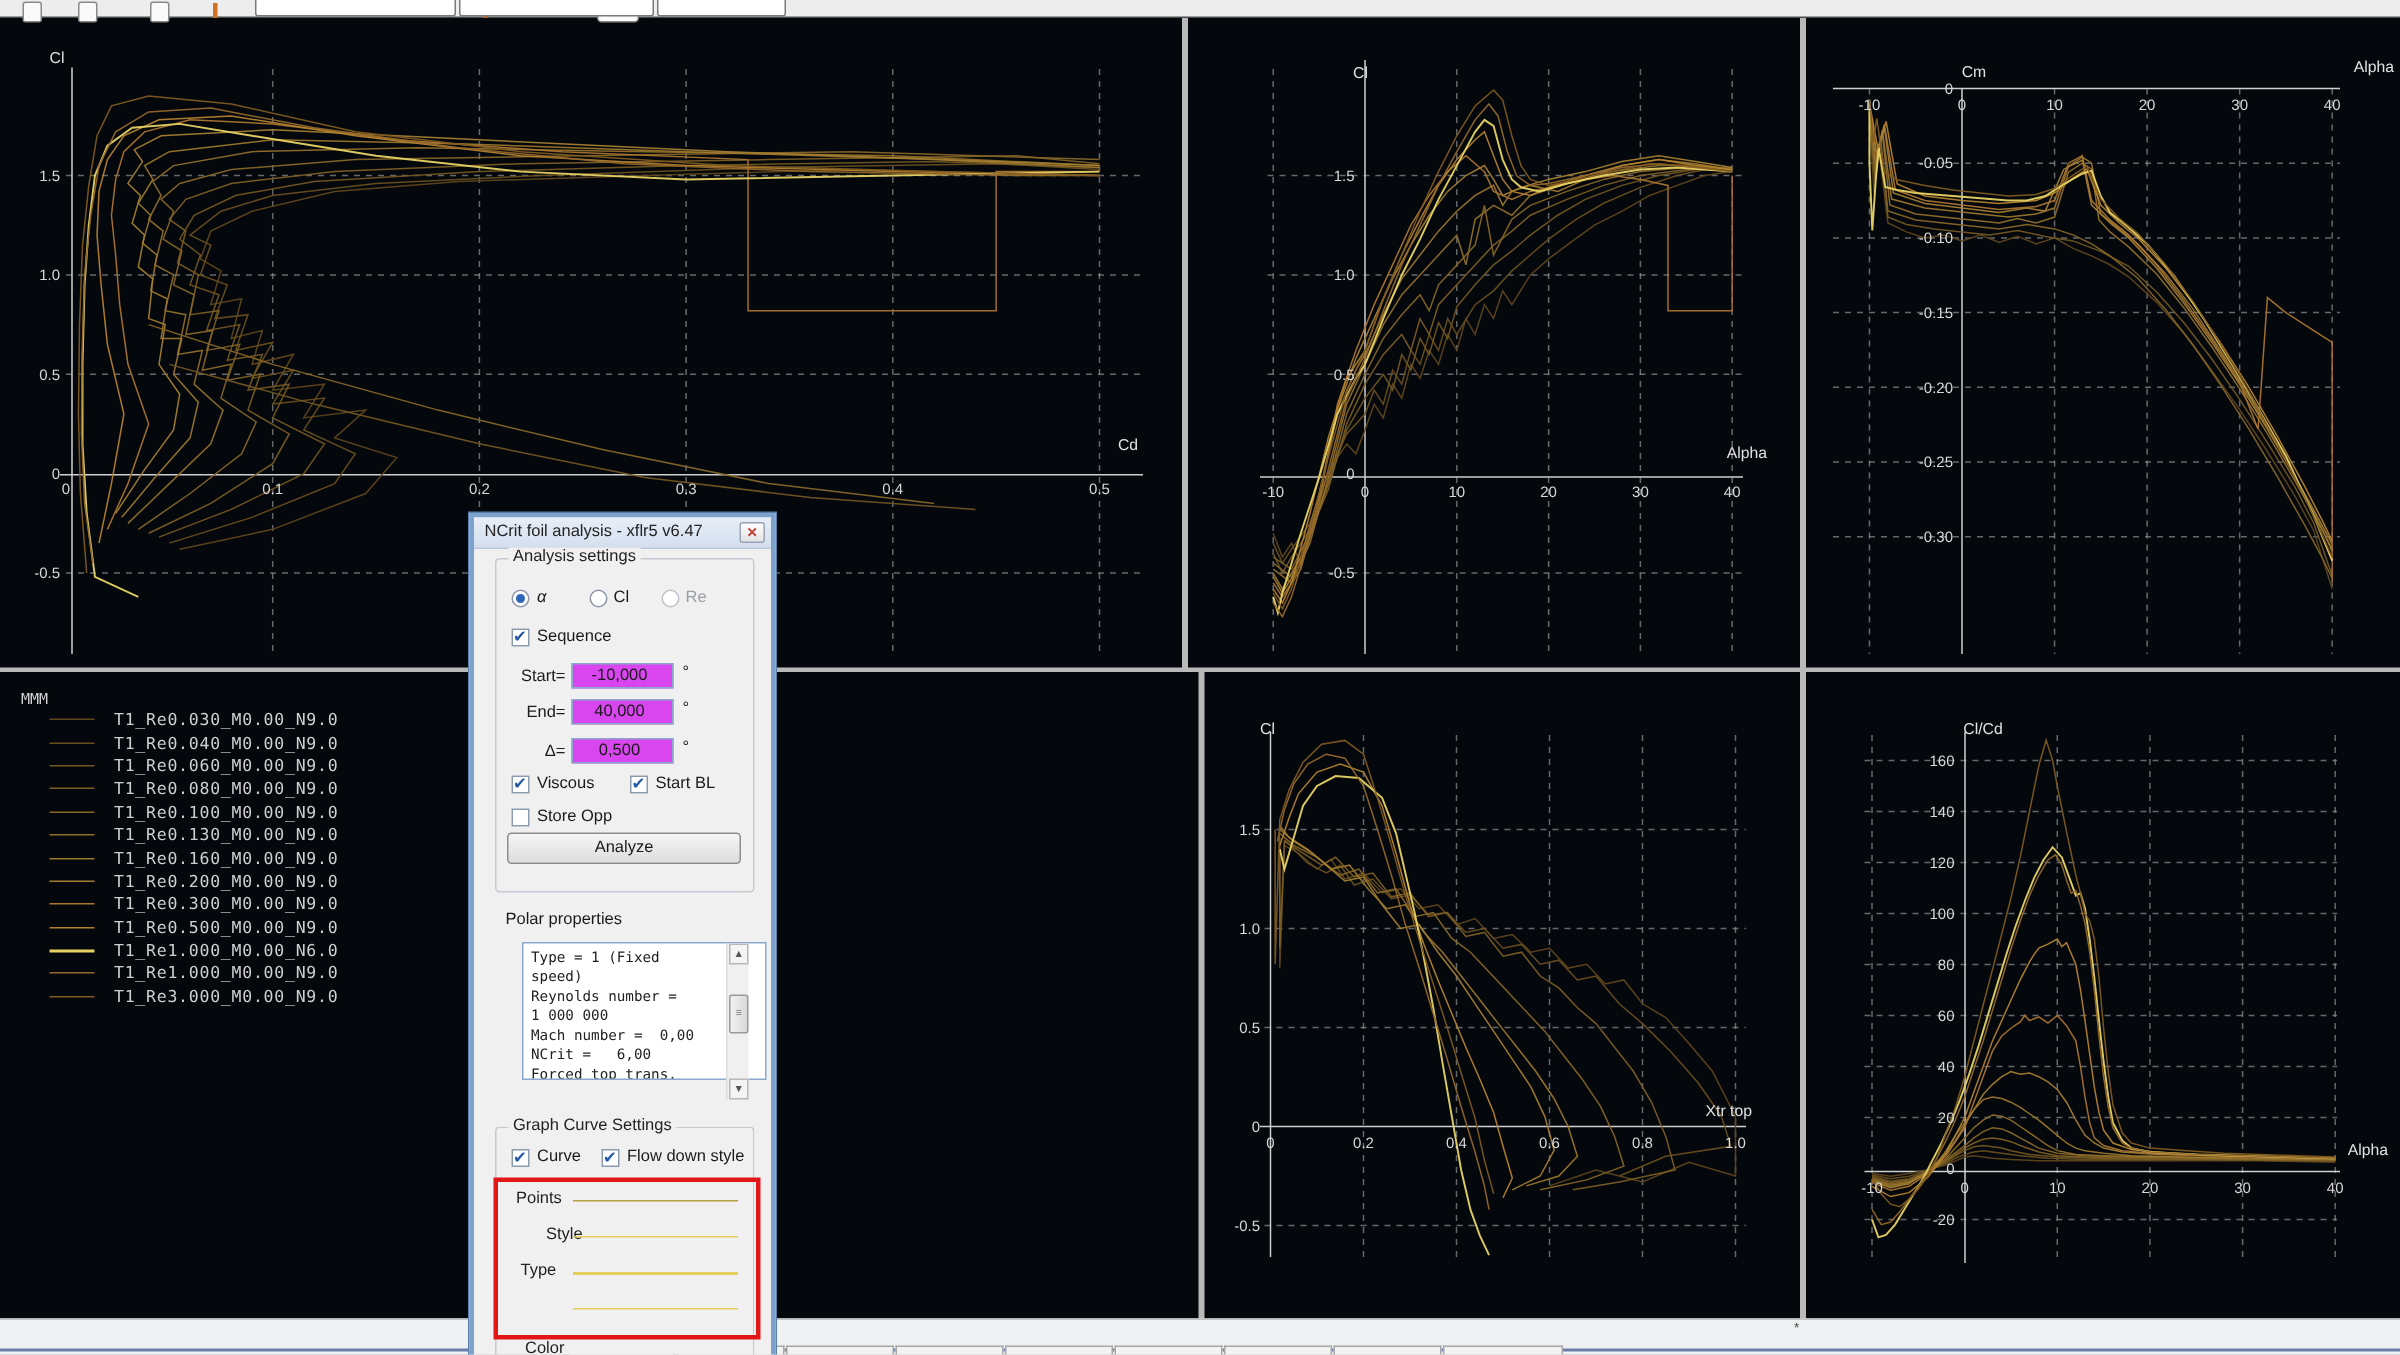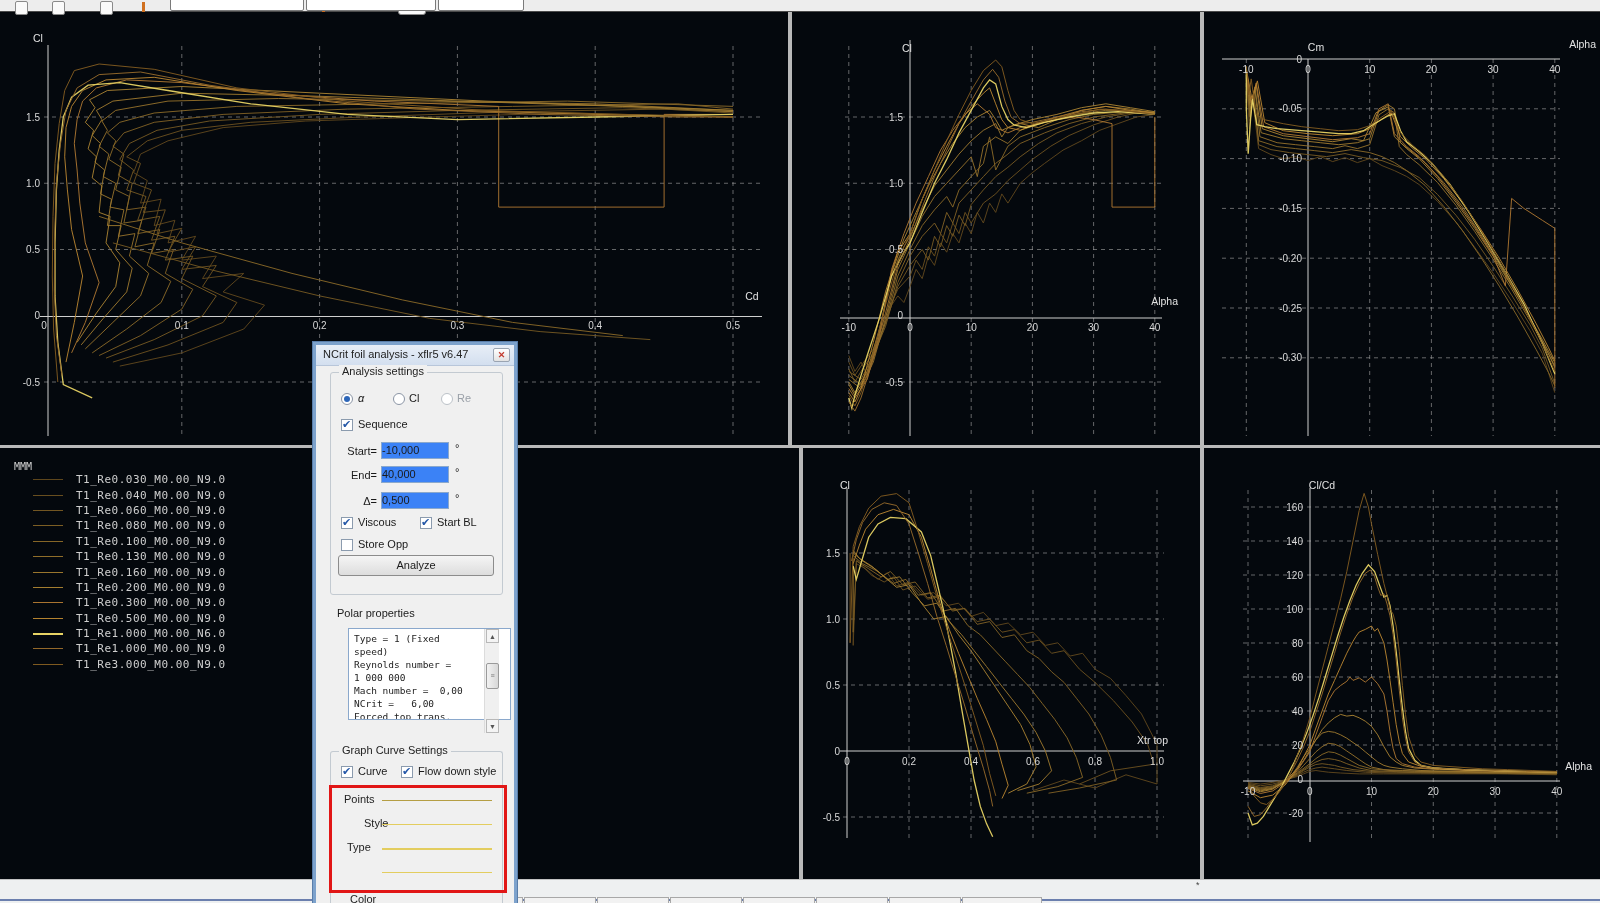--- a/index.html
+++ b/index.html
@@ -35,22 +35,22 @@
     border:1px solid #9aa4b2;border-radius:2px;text-align:center;line-height:12px;font-size:9px;font-weight:bold;color:#c23b2e;box-sizing:border-box;}
   .groupbox{position:absolute;border:1px solid #c3cad1;border-radius:3px;}
   .groupbox>.gt{position:absolute;top:-8px;left:8px;background:#f0f0f0;padding:0 3px;font-size:11px;color:#222;white-space:nowrap;text-align:right;}
   .cb{position:absolute;width:12px;height:12px;background:#fff;border:1px solid #8b9bae;box-sizing:border-box;}
   .cb.on::after{content:"✔";position:absolute;left:0px;top:-2px;font-size:11px;color:#2558a8;}
   .radio{position:absolute;width:12px;height:12px;border-radius:50%;background:#fff;border:1px solid #8b95a5;box-sizing:border-box;}
   .radio.on::after{content:"";position:absolute;left:2px;top:2px;width:6px;height:6px;border-radius:50%;background:#2d66b8;}
   .radio.dis{border-color:#bcc2c8;}
   .lab{position:absolute;white-space:nowrap;}
   .lab.dis{color:#9aa0a8;}
-  .field{position:absolute;width:68px;height:17px;background:#3b82f6;border:1px solid #8aa8cc;box-sizing:border-box;
-    text-align:left;padding:1px 4px 0 0;font-size:11px;}
+  .field{position:absolute;width:68px;height:17px;background:#d946ef;border:1px solid #8aa8cc;box-sizing:border-box;
+    text-align:center;padding:1px 4px 0 0;font-size:11px;}
   .btn{position:absolute;background:linear-gradient(#f5f5f5,#dddddd);border:1px solid #8c8c8c;border-radius:3px;
     text-align:center;font-size:11px;padding-top:3px;box-sizing:border-box;}
   .polarbox{position:absolute;background:#fff;border:1px solid #8aa8cc;box-sizing:border-box;overflow:hidden;
     font-family:"DejaVu Sans Mono",monospace;font-size:9.5px;line-height:13px;white-space:pre;padding:3px 0 0 5px;color:#222;}
   .vsb{position:absolute;width:15px;background:#f0f0f0;border-left:1px solid #dcdcdc;box-sizing:border-box;}
   .vsb .ar{position:absolute;left:1px;width:13px;height:14px;background:#f4f4f4;border:1px solid #b8b8b8;
     text-align:center;font-size:7px;line-height:13px;color:#555;box-sizing:border-box;}
   .vsb .thumb{position:absolute;left:1px;top:34px;width:13px;height:26px;background:linear-gradient(90deg,#f2f2f2,#d8d8d8);
     border:1px solid #9a9a9a;border-radius:2px;box-sizing:border-box;text-align:center;font-size:7px;line-height:24px;color:#777;}
   .redrect{position:absolute;border:3px solid #e11616;z-index:5;}

